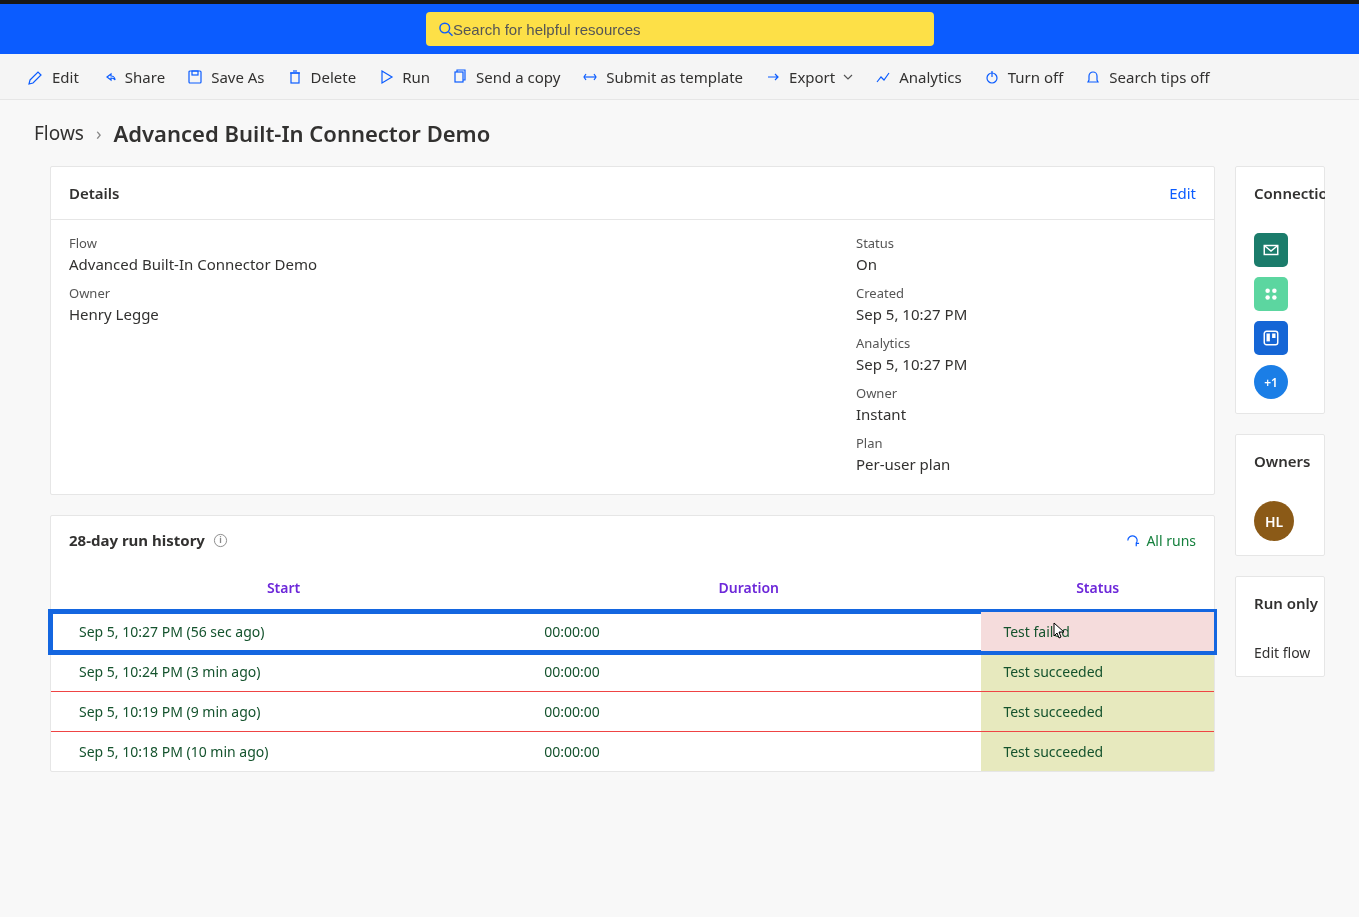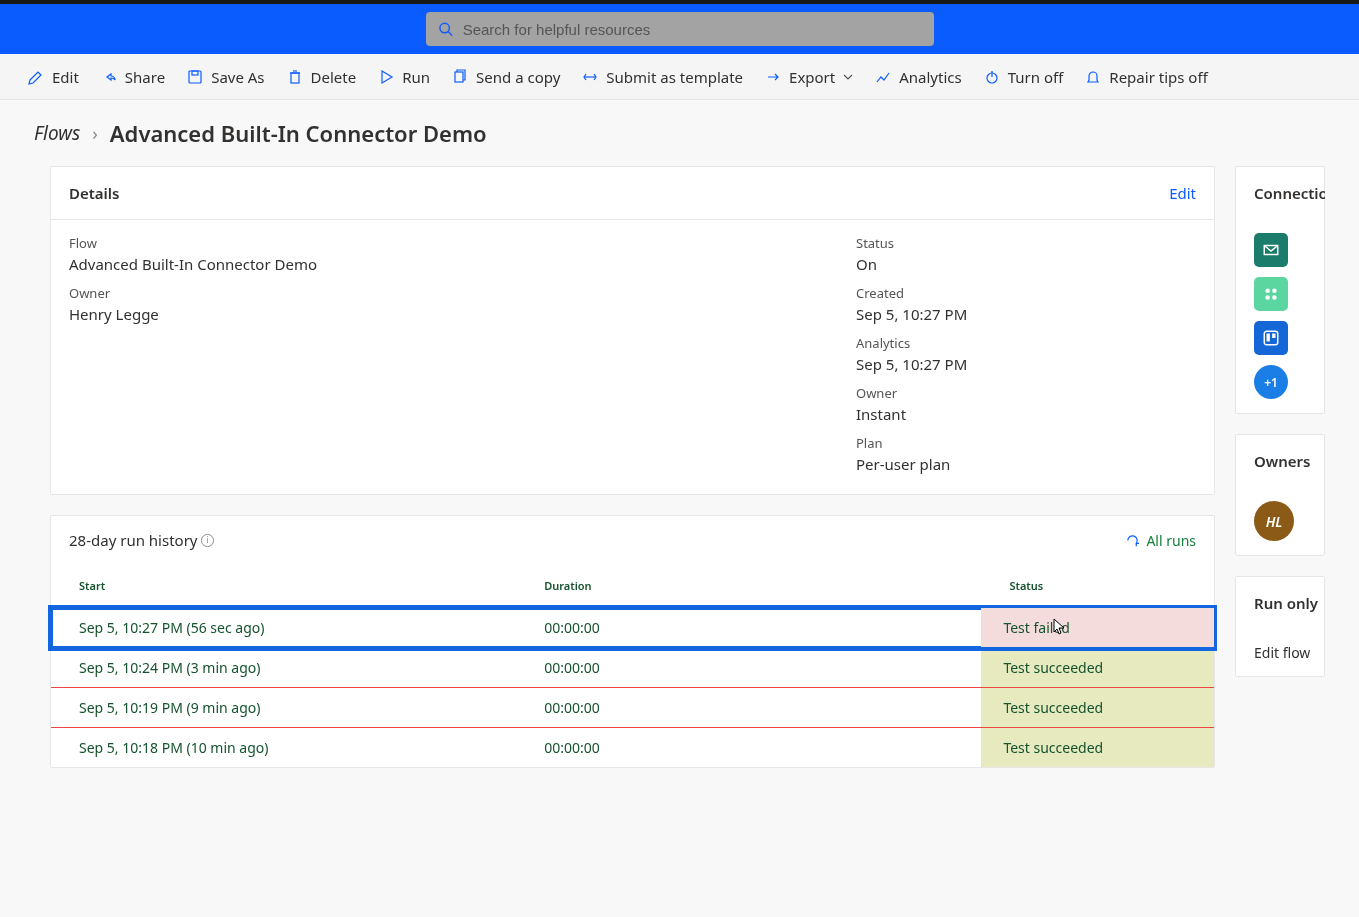--- a/index.html
+++ b/index.html
@@ -19,26 +19,25 @@
     border-top: 4px solid #181818;
   }
   .search-wrap {
     flex: 1;
     display: flex;
     justify-content: center;
   }
   .search-box {
     display: flex;
     align-items: center;
-    background: #a3a3a3;
+    background: #fde047;
     border-radius: 4px;
     width: 508px;
     height: 34px;
     padding: 0 12px;
-    gap: 10px;
   }
   .search-box input {
     border: none;
     outline: none;
     background: transparent;
     width: 100%;
     font-size: 15px;
     color: #323130;
   }
   .search-box input::placeholder { color: #555; }
@@ -62,21 +61,20 @@
   .cmd svg { flex-shrink:0; }
   .breadcrumb {
     padding: 18px 34px;
     display: flex;
     align-items: center;
     gap: 12px;
   }
   .breadcrumb .root {
     font-size: 19px;
     color: #323130;
-    font-style: italic;
   }
   .breadcrumb .sep { color:#888; font-size:18px; }
   .breadcrumb .leaf {
     font-size: 22px;
     font-weight: 600;
     color: #323130;
   }
   .content {
     display: flex;
     padding: 0 34px 34px 34px;
@@ -115,38 +113,38 @@
   .det-label { font-size: 13px; color:#555; margin-top:10px; }
   .det-label:first-child { margin-top:0; }
   .det-val { font-size: 15px; color:#323130; margin-top:2px; }
   .history-head {
     display: flex;
     justify-content: space-between;
     align-items: center;
     padding: 14px 18px;
   }
   .history-head .title {
-    font-weight: 400;
+    font-weight: 700;
     font-size: 15px;
-    display:flex; align-items:center; gap:2px;
+    display:flex; align-items:center; gap:8px;
   }
   .info-icon {
     display:inline-flex; align-items:center; justify-content:center;
     width:16px; height:16px;
   }
   .allruns { color:#15803d; cursor:pointer; display:flex; align-items:center; gap:6px;}
   .table {
     width: 100%;
     border-collapse: collapse;
   }
   .table th {
-    text-align: left;
+    text-align: center;
     font-weight: 600;
-    font-size: 11px;
-    color:#14532d;
+    font-size: 14px;
+    color:#6d28d9;
     padding: 14px 28px;
   }
   .table tr.row td {
     padding: 10px 28px;
     font-size: 14px;
     color:#14532d;
     border-top: 1px solid #ef4444;
   }
   .status-cell { padding:0 !important; }
   .status-pill {
@@ -169,21 +167,21 @@
     color:#fff;
   }
   .conn-mail { background:#1b7c6b; }
   .conn-slack { background:#5cd6a0; }
   .conn-trello { background:#1566d6; }
   .conn-more { background:#1b7ee6; border-radius:50%; font-size:12px; font-weight:600;}
   .avatar {
     width:40px; height:40px; border-radius:50%;
     background:#8b5a17; color:#fff;
     display:flex; align-items:center; justify-content:center;
-    font-weight:600; font-size:14px;font-style:italic;
+    font-weight:600; font-size:14px;
   }
 </style>
 </head>
 <body>
 
 <div class="topbar">
   <div class="search-wrap">
     <div class="search-box">
       <svg width="16" height="16" viewBox="0 0 16 16">
           <circle cx="7" cy="7" r="5" stroke="#0b5cff" stroke-width="1.5" fill="none"></circle>
@@ -261,21 +259,21 @@
     <svg width="16" height="16" viewBox="0 0 16 16">
         <circle cx="8" cy="9" r="5" stroke="#0b5cff" stroke-width="1.2" fill="none"></circle>
         <line x1="8" y1="2" x2="8" y2="8" stroke="#0b5cff" stroke-width="1.2"></line>
       </svg>
     <span>Turn off</span>
   </div>
   <div class="cmd">
     <svg width="16" height="16" viewBox="0 0 16 16">
         <path d="M4 11V7a4 4 0 118 0v4l1 2H3z" stroke="#0b5cff" stroke-width="1.2" fill="none"></path>
       </svg>
-    <span>Repair tips off</span>
+    <span>Search tips off</span>
   </div>
 </div>
 
 <div class="breadcrumb">
   <span class="root">Flows</span>
   <span class="sep">›</span>
   <span class="leaf">Advanced Built-In Connector Demo</span>
 </div>
 
 <div class="content">

